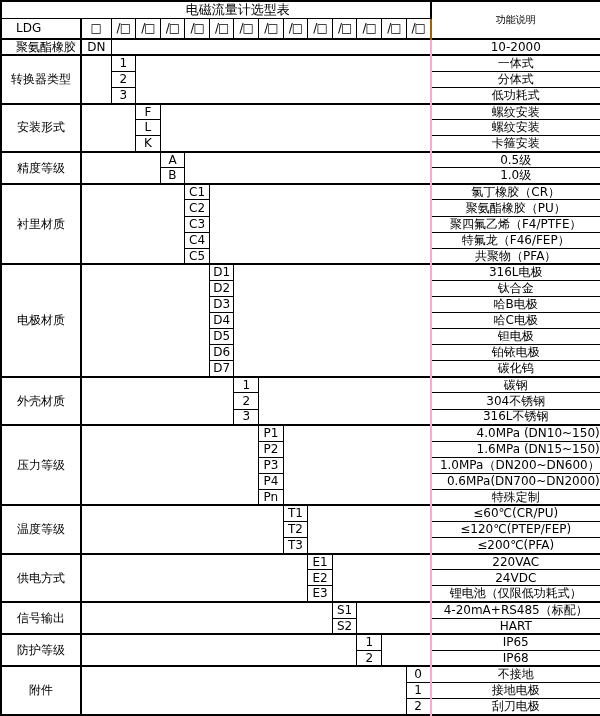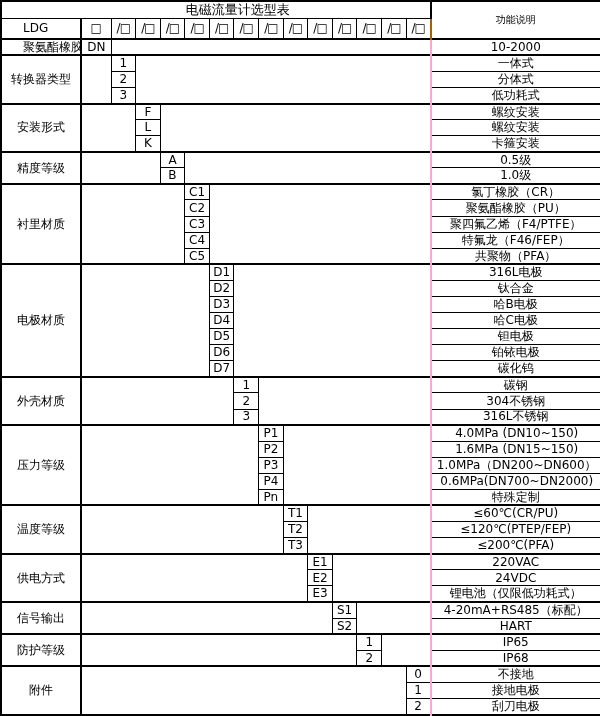--- a/index.html
+++ b/index.html
@@ -22,22 +22,22 @@
     white-space:nowrap;
   }
   tr{height:16px;}
   tr.tr-title{height:17px;}
   tr.tr-ldg{height:21px;}
   tr.secrow > td{border-top:2px solid #000;}
   td.lab{border-right:2px solid #000;}
   td.title{border-right:2px solid #000;font-size:13px;padding-left:44px;}
   td.fnhead{border-left:2px solid #a16207;font-size:10px;}
   td.desc{border-left:2px solid #f9a8d4;}
-  td.desc.left{text-align:center;padding-left:2px;}
-  td.ldgcell{text-align:left;padding-left:21px;}
+  td.desc.left{text-align:right;padding-left:2px;}
+  td.ldgcell{text-align:left;padding-left:14px;}
   td.code{font-family:"DejaVu Sans","Liberation Sans",sans-serif;}
   td.slot{letter-spacing:-1px;}
 </style>
 </head>
 <body>
 
 <table class="sel">
   <colgroup>
     <col style="width:80px">
     <col style="width:30px">

